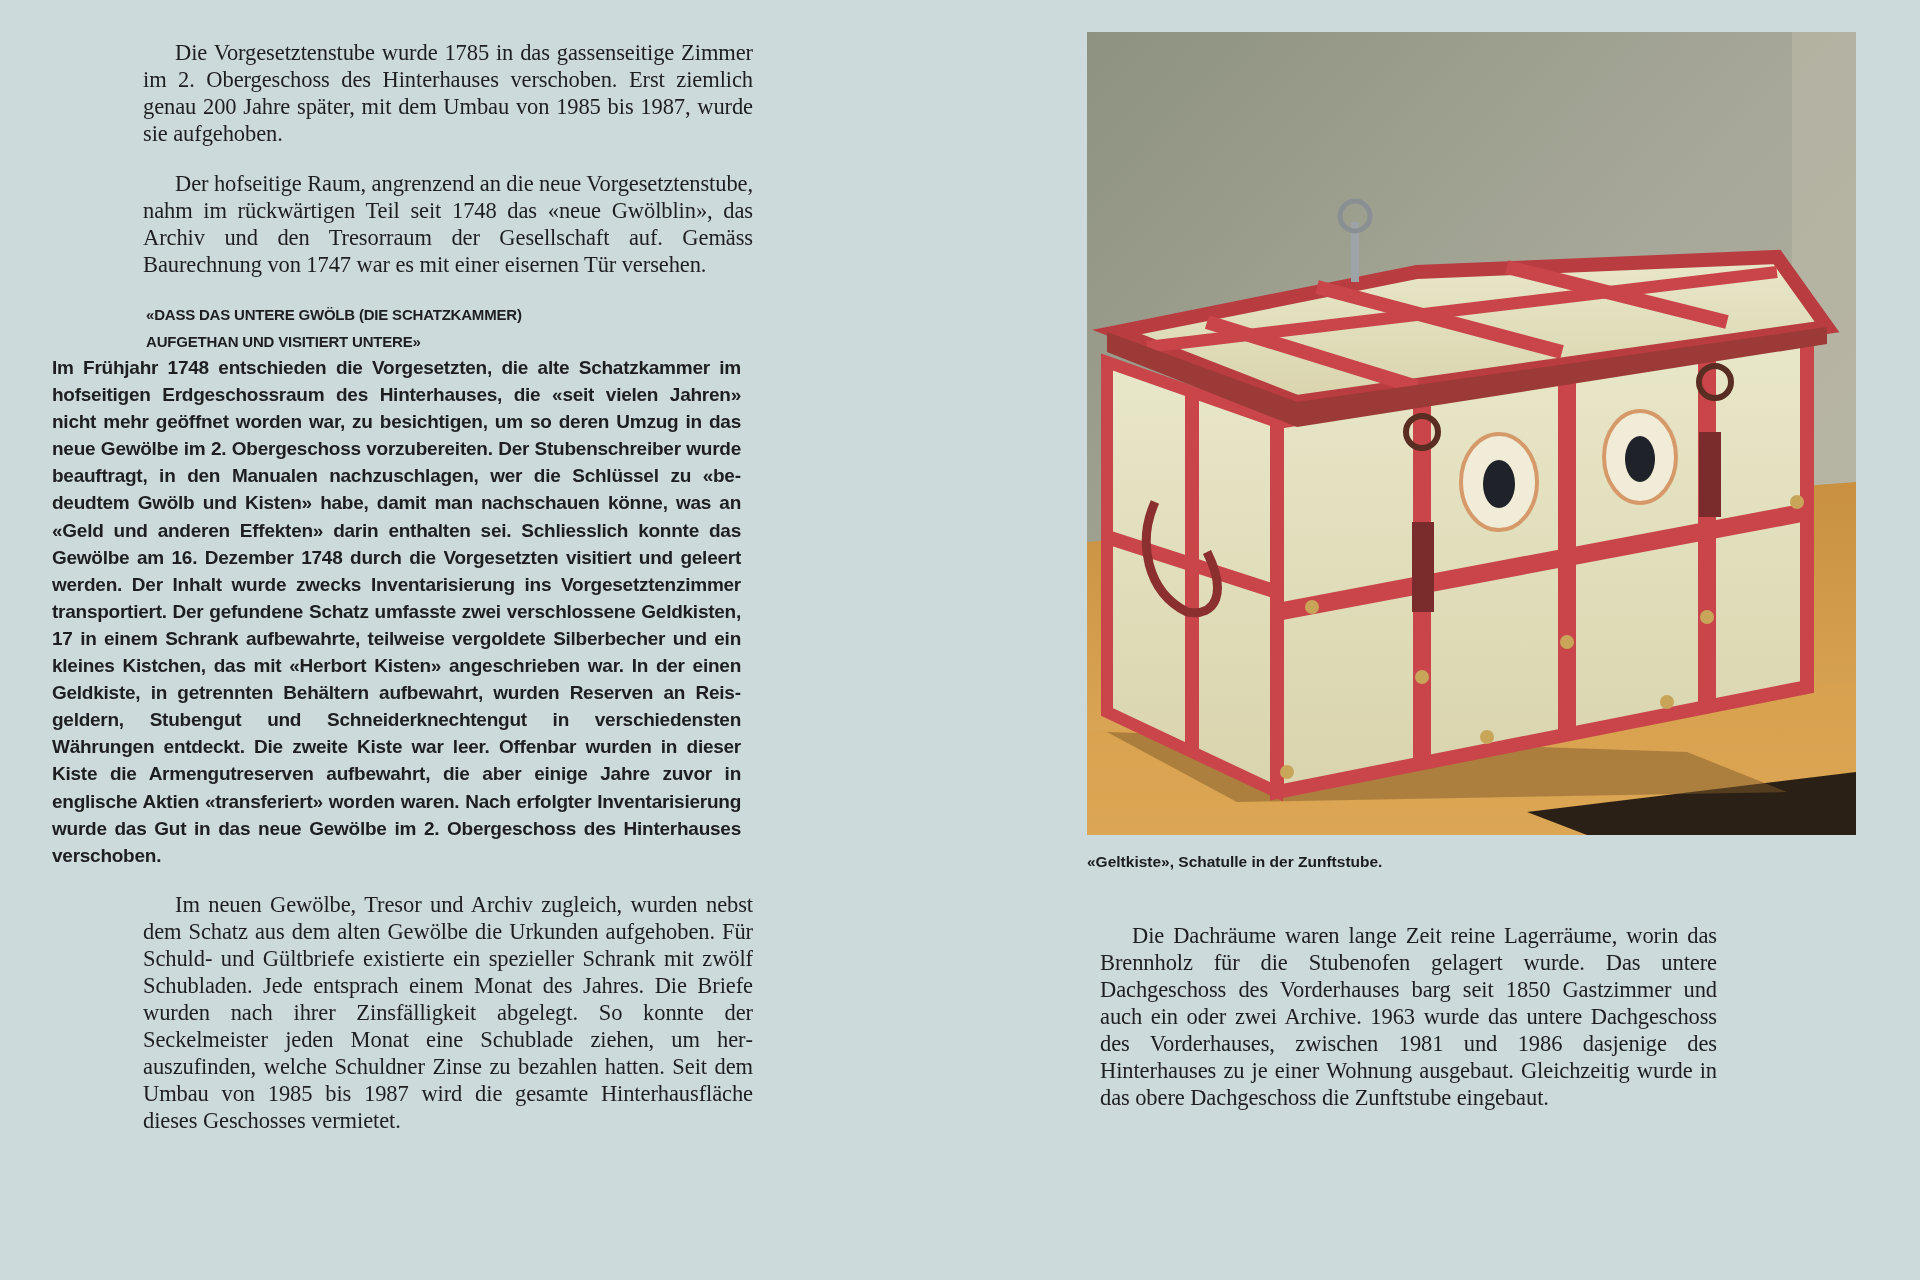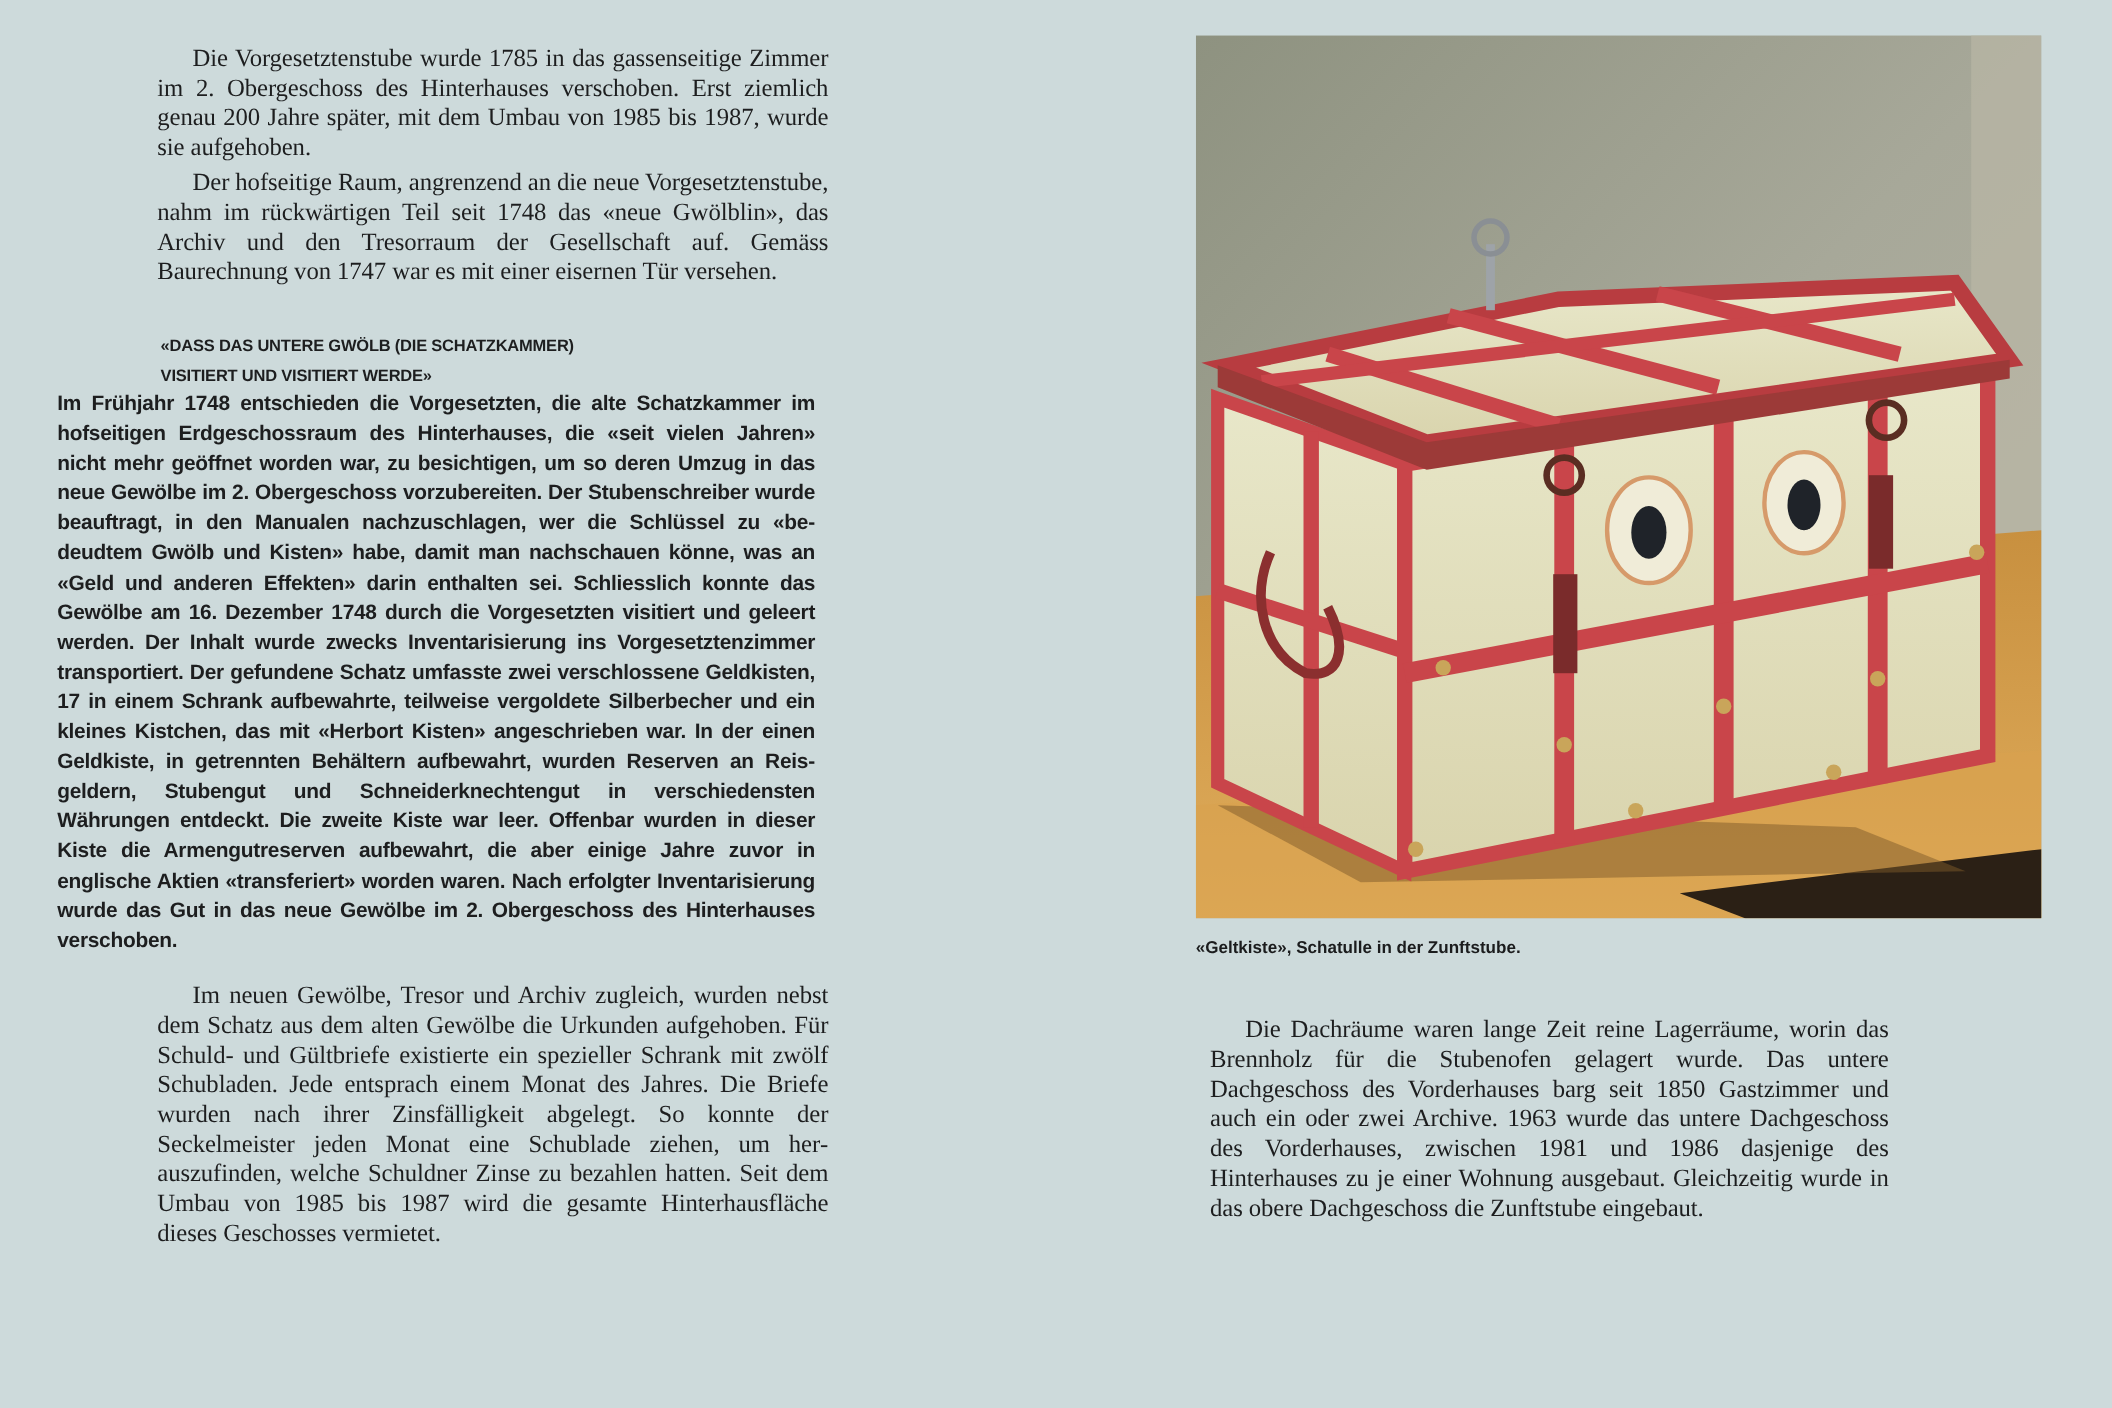--- a/index.html
+++ b/index.html
@@ -10,21 +10,21 @@
   }
   .serif {
     font-family:"Liberation Serif","DejaVu Serif",serif;
     font-size:22.5px; line-height:27px;
     text-align:justify;
     letter-spacing:-0.1px;
   }
   .serif p { margin:0; text-indent:32px; }
   .col-left-serif { position:absolute; left:143px; width:610px; }
   #p1 { top:39px; }
-  #p2 { top:152px; }
+  #p2 { top:170px; }
   #p3 { top:891px; }
   .sans {
     font-family:"Liberation Sans","DejaVu Sans",sans-serif;
     font-weight:bold;
   }
   .heading {
     position:absolute; left:146px; top:301px; width:600px;
     font-size:15px; line-height:27px; letter-spacing:-0.2px;
   }
   .boxtext {
@@ -50,21 +50,21 @@
 <div class="serif col-left-serif" id="p1">
   <p>Die Vorgesetztenstube wurde 1785 in das gassenseitige Zimmer im 2. Obergeschoss des Hinterhauses verschoben. Erst ziemlich genau 200 Jahre später, mit dem Umbau von 1985 bis 1987, wurde sie aufgehoben.</p>
 </div>
 
 <div class="serif col-left-serif" id="p2">
   <p>Der hofseitige Raum, angrenzend an die neue Vorgesetzten­stube, nahm im rückwärtigen Teil seit 1748 das «neue Gwölblin», das Archiv und den Tresorraum der Gesellschaft auf. Gemäss Baurechnung von 1747 war es mit einer eisernen Tür versehen.</p>
 </div>
 
 <div class="sans heading">
   <div>«DASS DAS UNTERE GWÖLB (DIE SCHATZKAMMER)</div>
-  <div>VISITIERT UND VISITIERT WERDE»</div>
+  <div>AUFGETHAN UND VISITIERT UNTERE»</div>
 </div>
 
 <p class="sans boxtext">Im Frühjahr 1748 entschieden die Vorgesetzten, die alte Schatzkammer im hofseitigen Erdgeschossraum des Hinterhauses, die «seit vielen Jahren» nicht mehr geöffnet worden war, zu besichtigen, um so deren Umzug in das neue Gewölbe im 2. Obergeschoss vorzubereiten. Der Stubenschreiber wurde beauftragt, in den Manualen nachzuschlagen, wer die Schlüssel zu «be­deudtem Gwölb und Kisten» habe, damit man nachschauen könne, was an «Geld und anderen Effekten» darin enthalten sei. Schliesslich konnte das Gewölbe am 16. Dezember 1748 durch die Vorgesetzten visitiert und geleert werden. Der Inhalt wurde zwecks Inventarisierung ins Vorgesetztenzimmer transportiert. Der gefundene Schatz umfasste zwei verschlossene Geld­kisten, 17 in einem Schrank aufbewahrte, teilweise vergoldete Silberbecher und ein kleines Kistchen, das mit «Herbort Kisten» angeschrieben war. In der einen Geldkiste, in getrennten Behältern aufbewahrt, wurden Reserven an Reis­geldern, Stubengut und Schneiderknechtengut in verschiedensten Währungen entdeckt. Die zweite Kiste war leer. Offenbar wurden in dieser Kiste die Armen­gutreserven aufbewahrt, die aber einige Jahre zuvor in englische Aktien «trans­feriert» worden waren. Nach erfolgter Inventarisierung wurde das Gut in das neue Gewölbe im 2. Obergeschoss des Hinterhauses verschoben.</p>
 
 <div class="serif col-left-serif" id="p3">
   <p>Im neuen Gewölbe, Tresor und Archiv zugleich, wurden nebst dem Schatz aus dem alten Gewölbe die Urkunden aufgehoben. Für Schuld- und Gültbriefe existierte ein spezieller Schrank mit zwölf Schubladen. Jede entsprach einem Monat des Jahres. Die Briefe wurden nach ihrer Zinsfälligkeit abgelegt. So konnte der Seckelmeister jeden Monat eine Schublade ziehen, um her­auszufinden, welche Schuldner Zinse zu bezahlen hatten. Seit dem Umbau von 1985 bis 1987 wird die gesamte Hinterhausfläche dieses Geschosses vermietet.</p>
 </div>
 
 <div class="photo">
   <svg width="769" height="803" viewBox="0 0 769 803" xmlns="http://www.w3.org/2000/svg">

